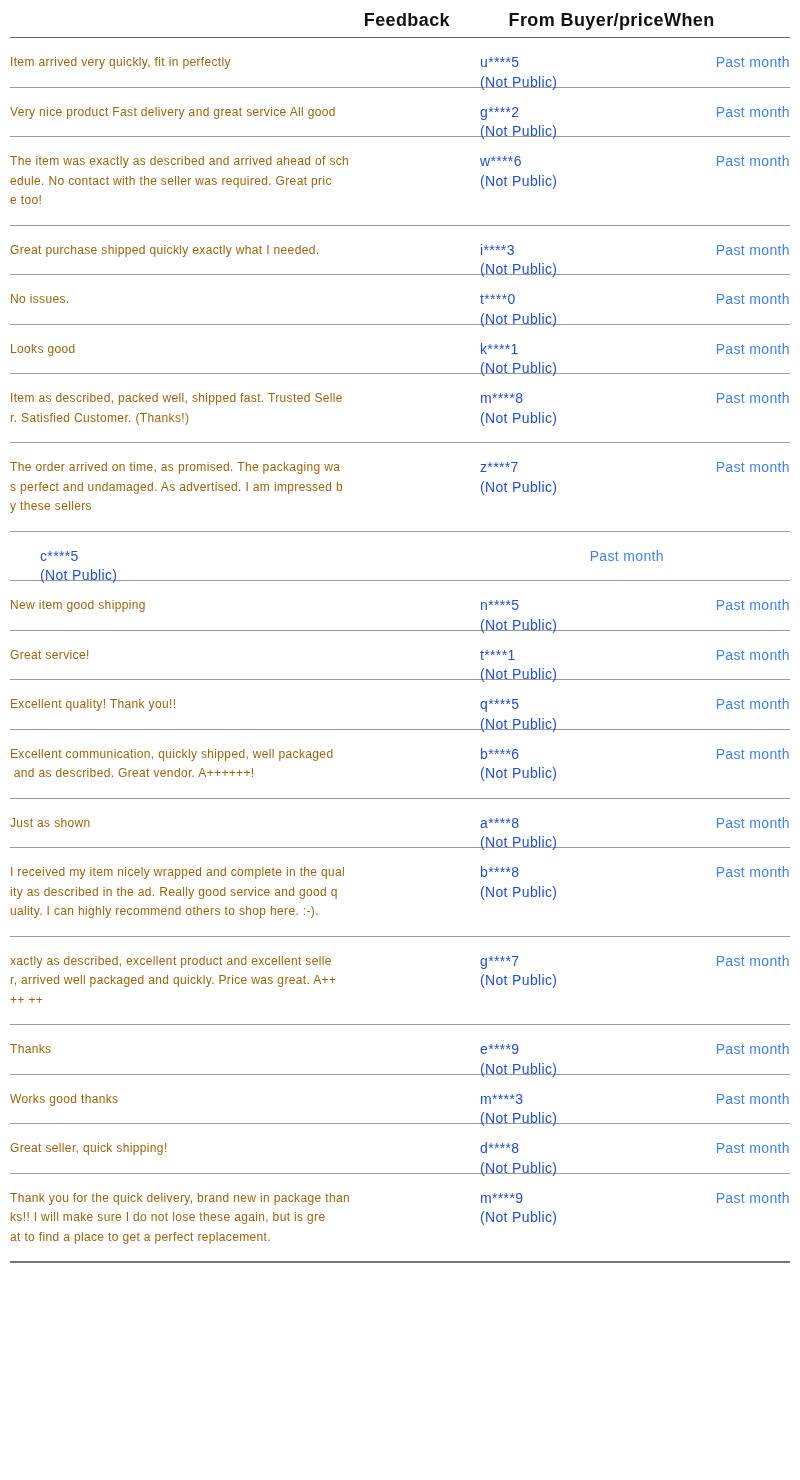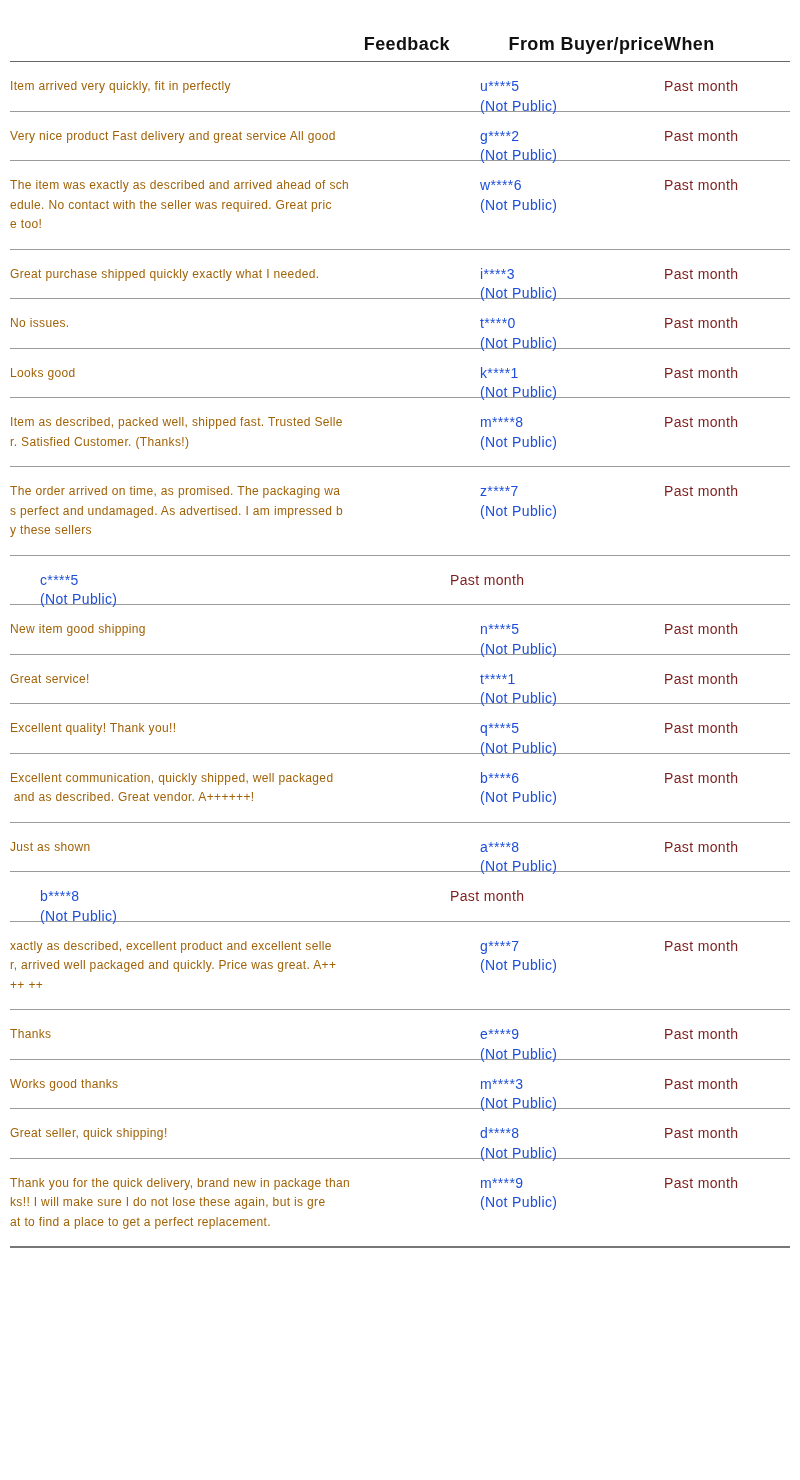--- a/index.html
+++ b/index.html
@@ -26,21 +26,21 @@
     border-bottom: 1px solid #666666;
   }
   .hdr {
     font-size: 18px;
     font-weight: bold;
     color: #111111;
     letter-spacing: 0.4px;
     line-height: 22px;
     text-align: right;
   }
-  .hdr-buyer { padding-left: 2px; margin-top: 24px; }
+  .hdr-buyer { padding-left: 2px; }
   .hdr-when  { text-align: left; }
 
   .row {
     display: grid;
     grid-template-columns: 440px 214px 126px;
     align-items: start;
     padding: 15px 0 14px 0;
     border-bottom: 1px solid #9b9b9b;
   }
   .row.last {
@@ -58,23 +58,23 @@
     height: 18px;            
     overflow: visible;        
     font-size: 14px;
     color: #1d4ed8;
     line-height: 19.5px;
     letter-spacing: 0.35px;
   }
   .buyer-id { white-space: nowrap; }
   .buyer-privacy { white-space: nowrap; }
   .when-cell {
-    text-align: left;
+    text-align: right;
     font-size: 14px;
-    color: #7f1d1d;
+    color: #3b82f6;
     line-height: 19.5px;
     letter-spacing: 0.35px;
   }
 </style>
 </head>
 <body>
 
 <div class="page">
   <div class="table">
 
@@ -210,20 +210,23 @@
   <div class="row">
     <div class="fb-cell">Just as shown</div>
     <div class="buyer-cell">
       <div class="buyer-id">a****8</div>
       <div class="buyer-privacy">(Not Public)</div>
     </div>
     <div class="when-cell">Past month</div>
   </div>
 
   <div class="row">
+    <div class="fb-cell">I received my item nicely wrapped and complete in the qual
+ity as described in the ad. Really good service and good q
+uality. I can highly recommend others to shop here. :-).</div>
     <div class="buyer-cell">
       <div class="buyer-id">b****8</div>
       <div class="buyer-privacy">(Not Public)</div>
     </div>
     <div class="when-cell">Past month</div>
   </div>
 
   <div class="row">
     <div class="fb-cell">xactly as described, excellent product and excellent selle
 r, arrived well packaged and quickly. Price was great. A++

